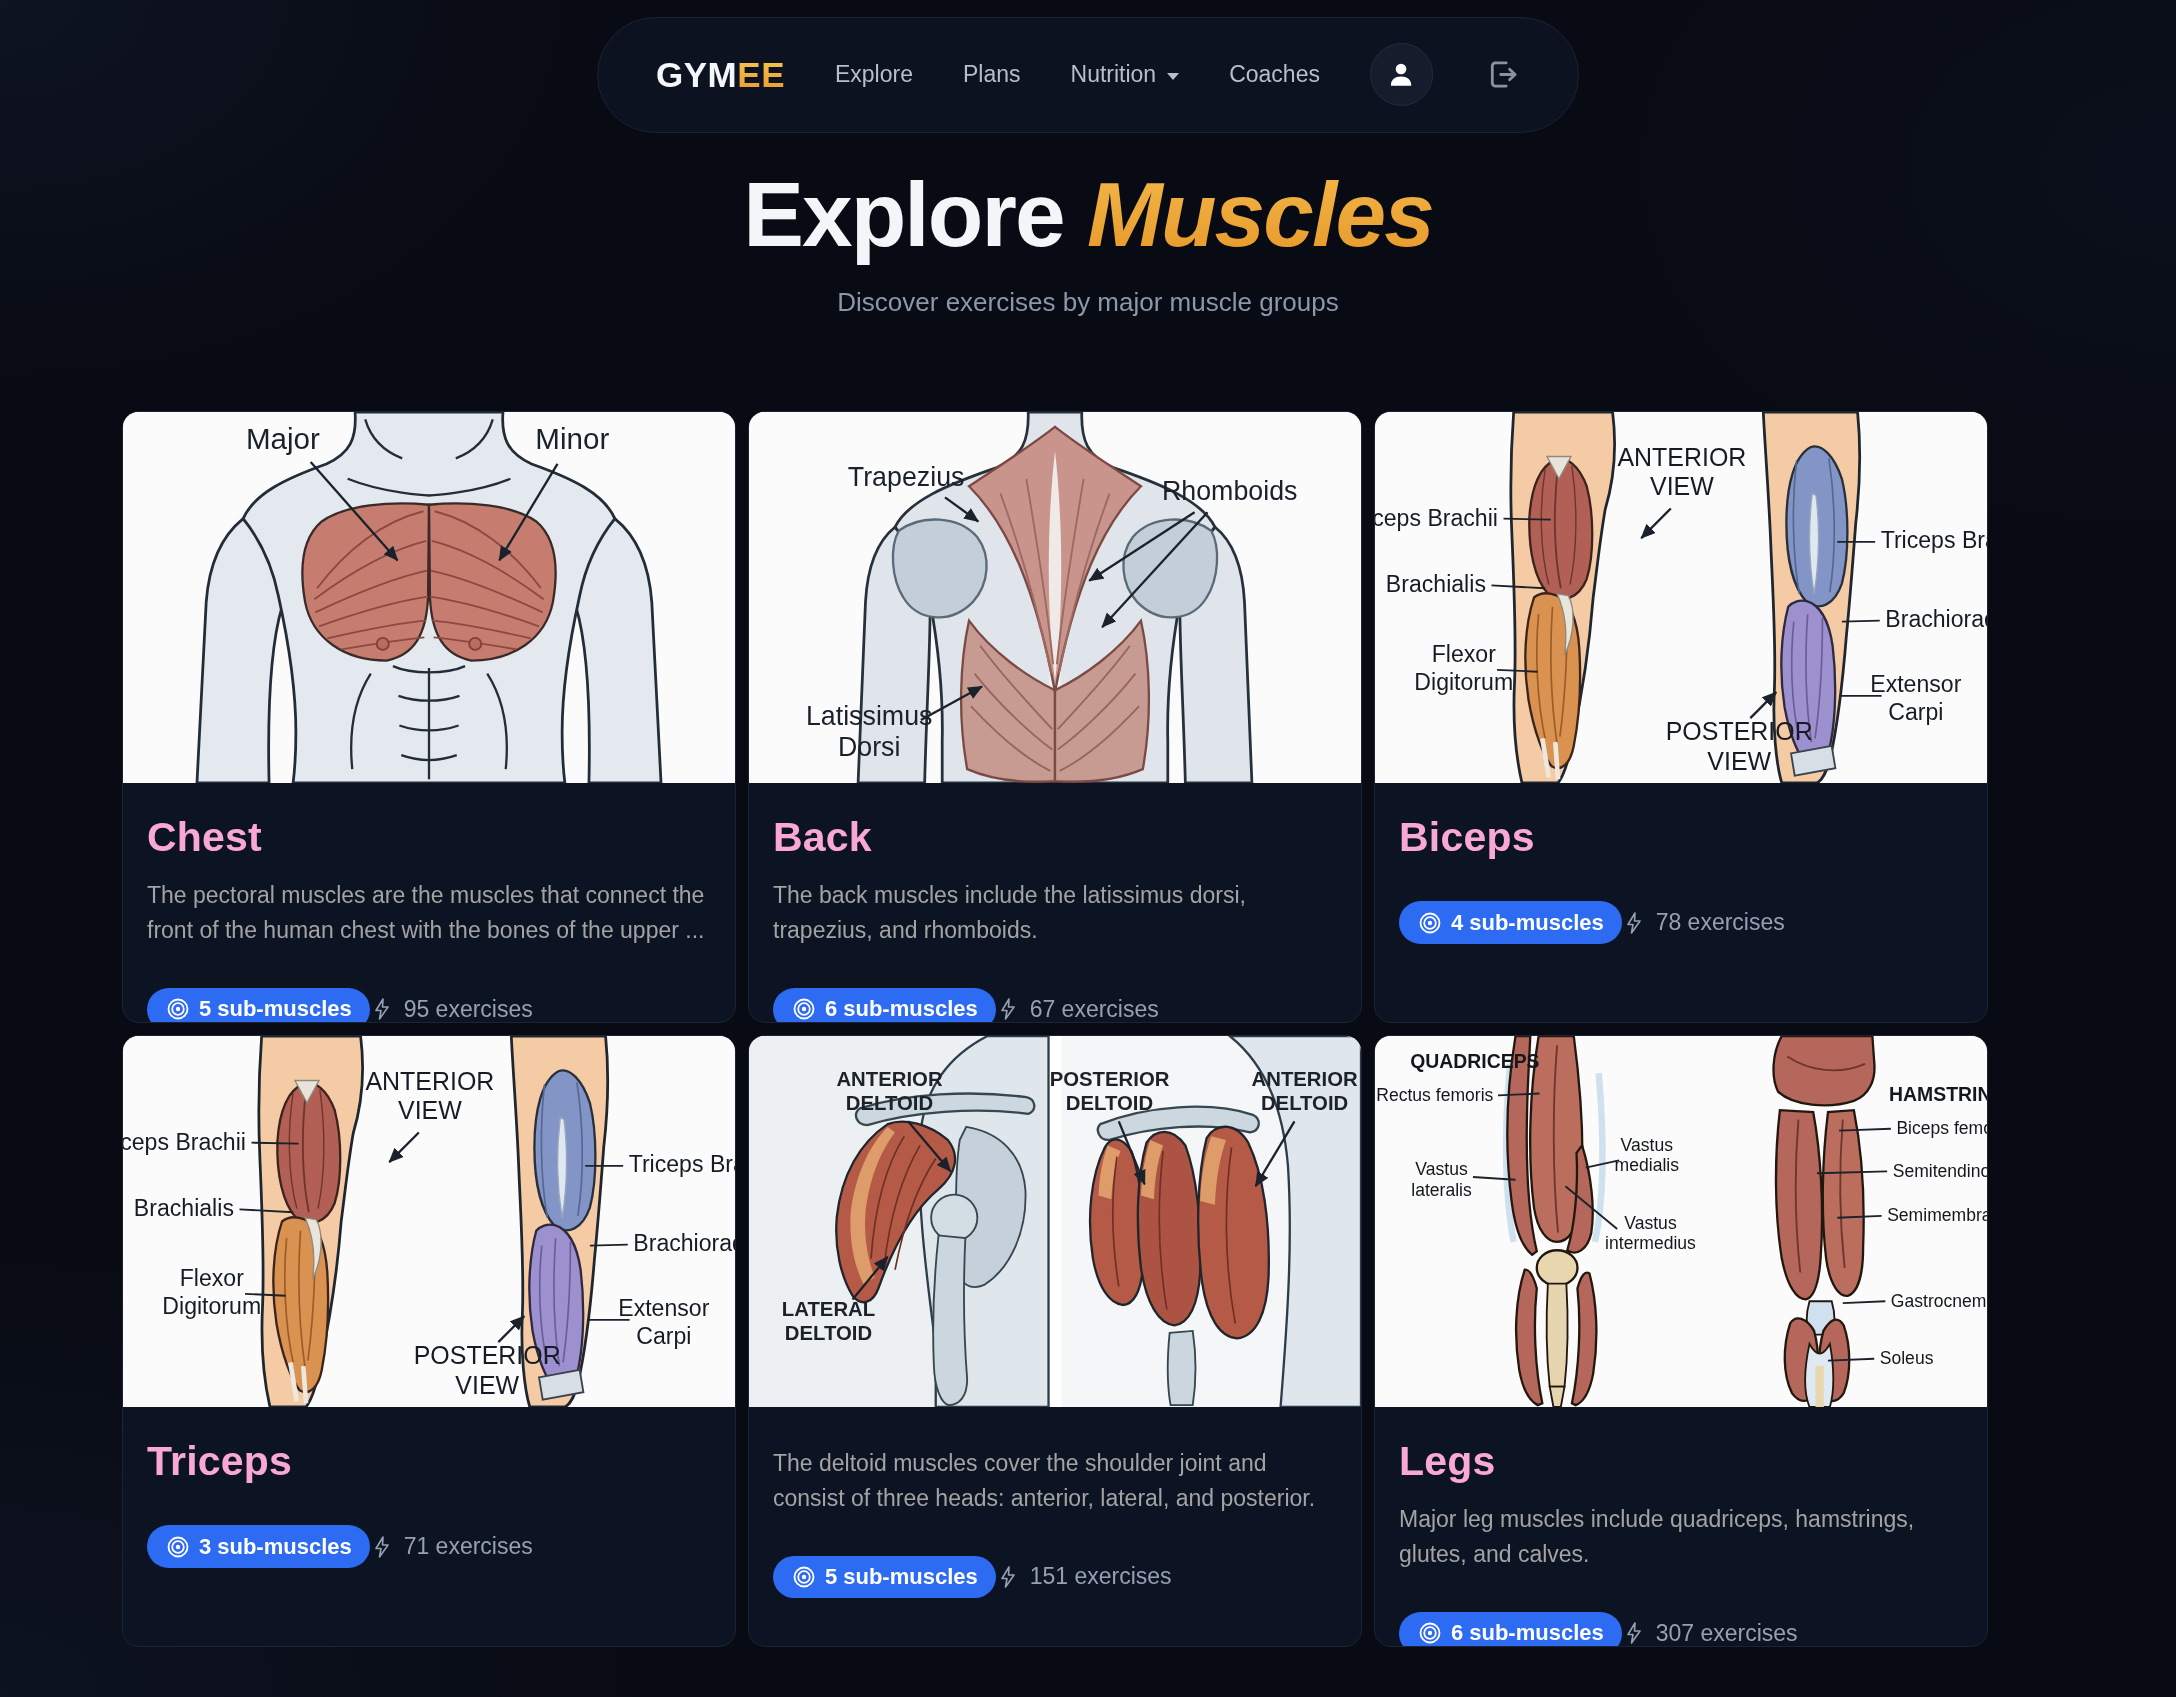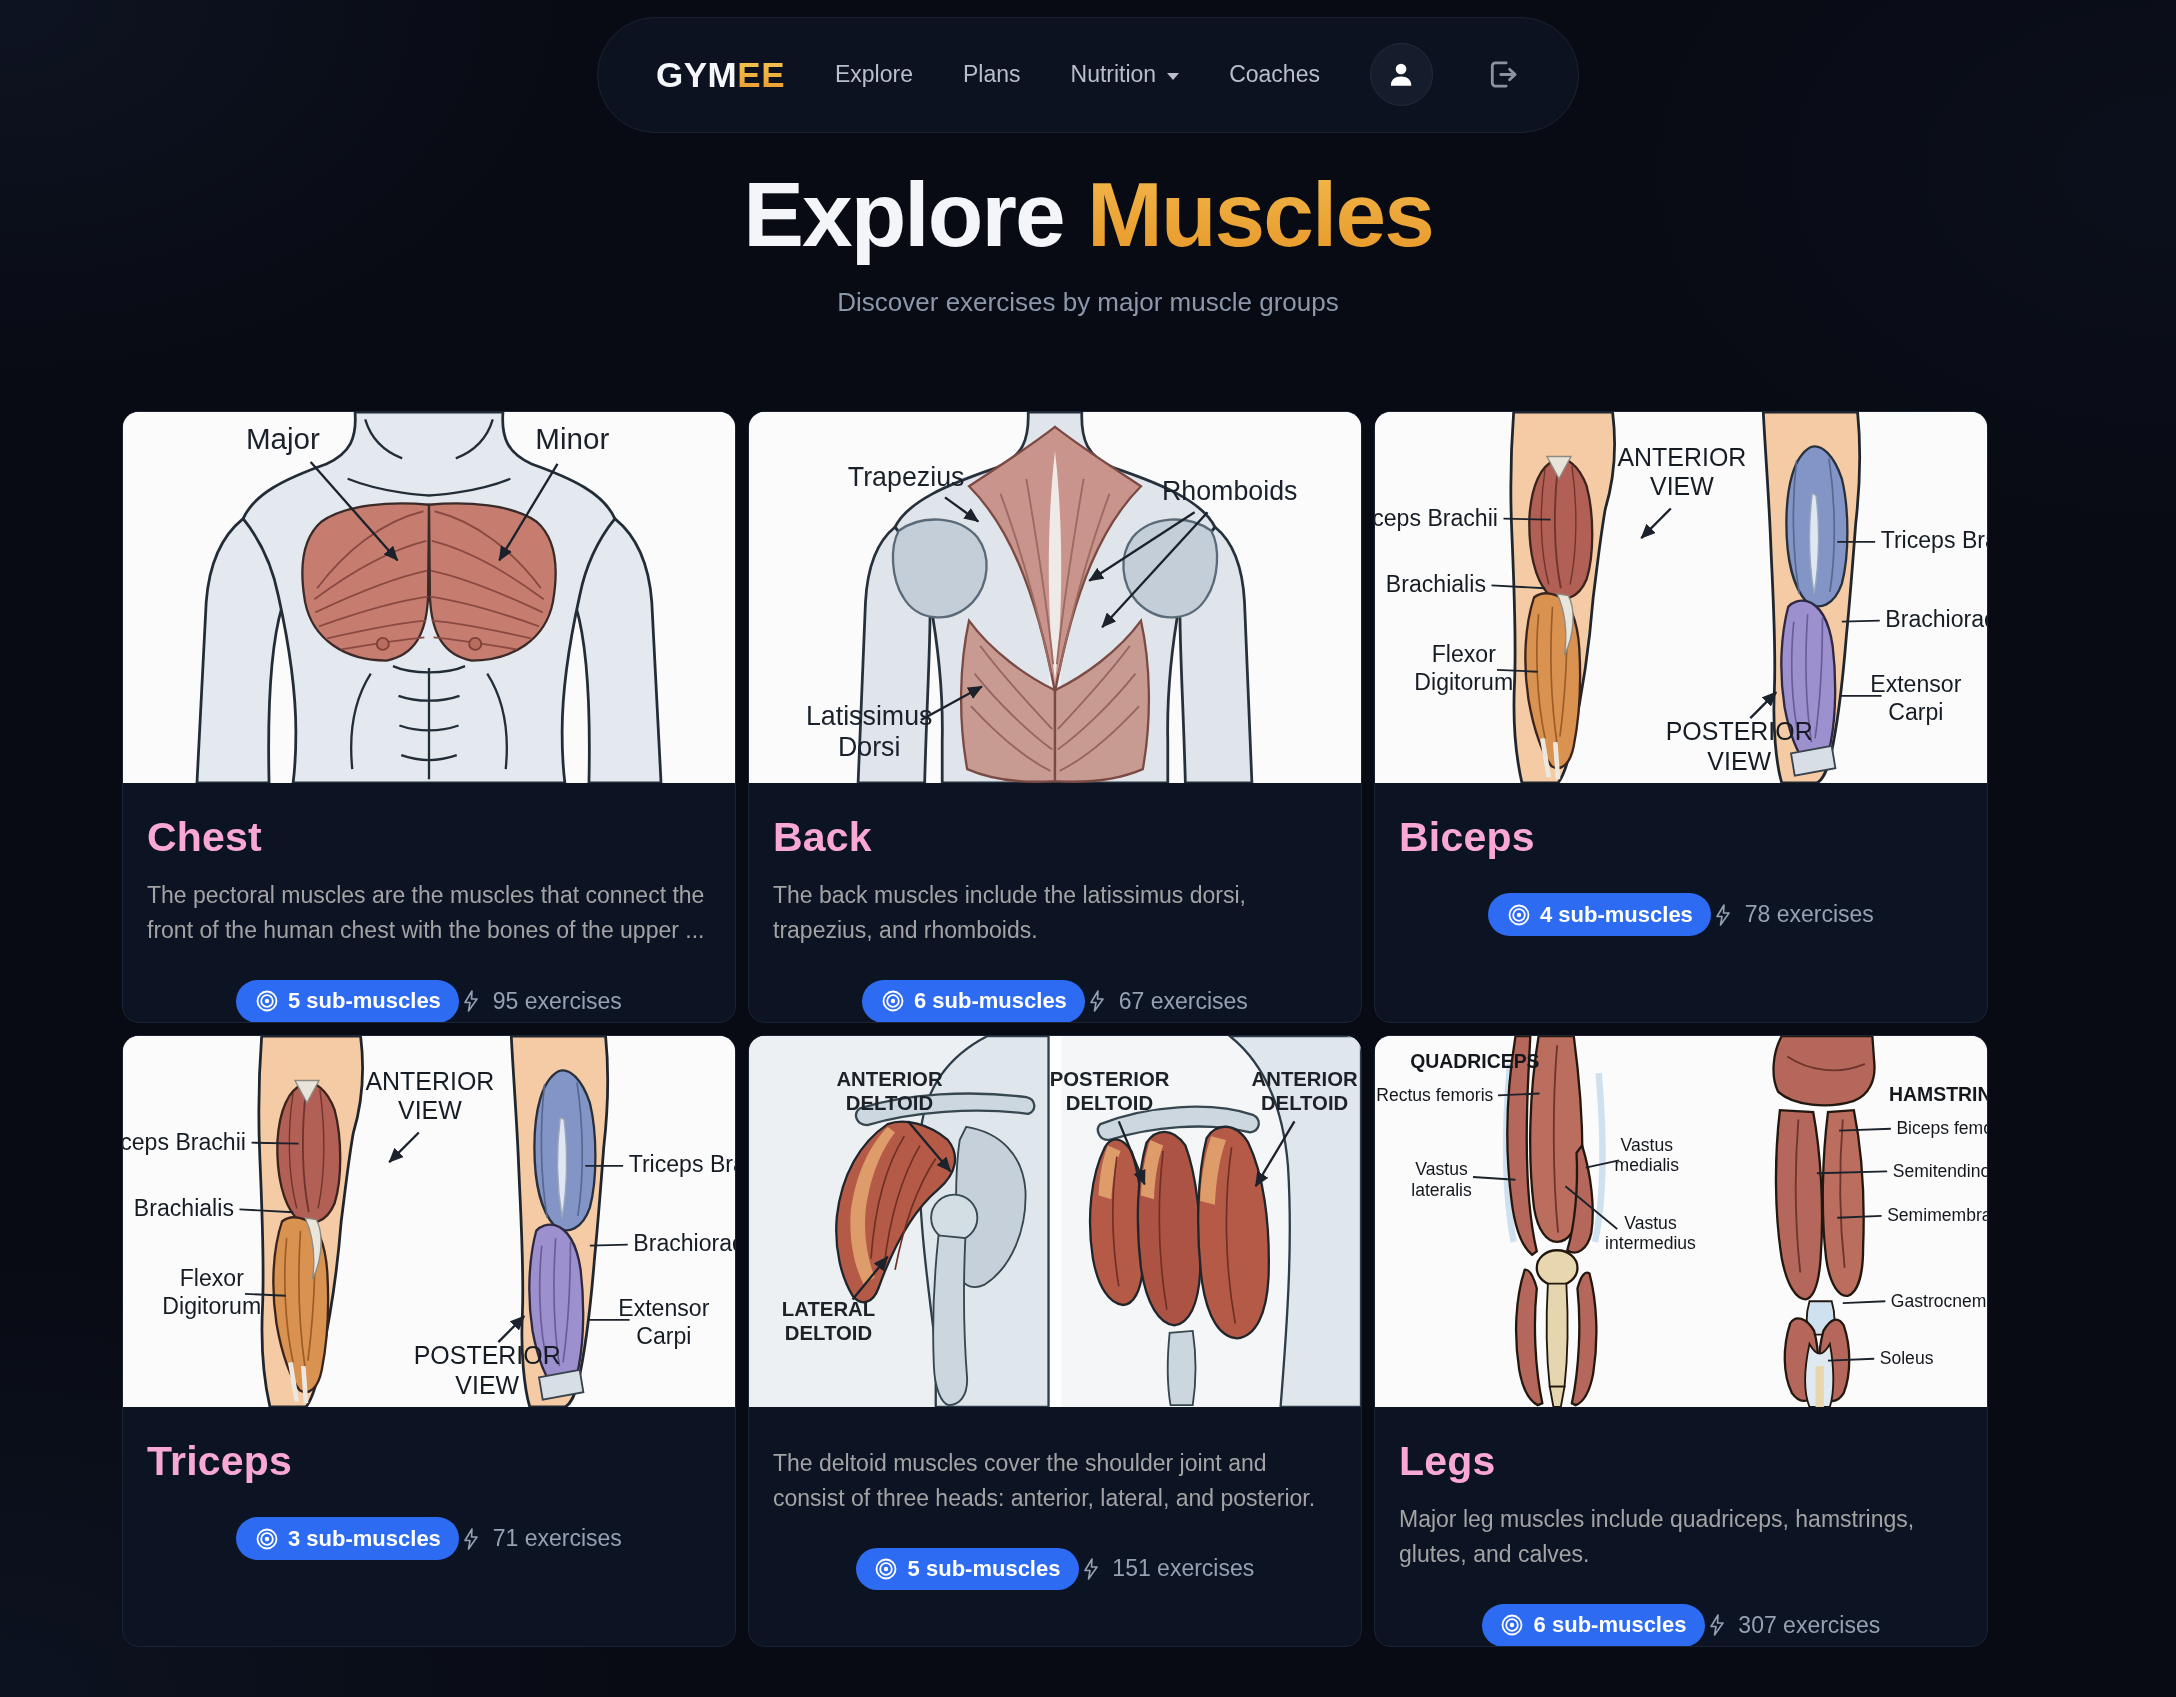--- a/index.html
+++ b/index.html
@@ -24,32 +24,32 @@
   .logo { font-size:35px; font-weight:800; letter-spacing:0.5px; color:#f4f6fa; white-space:nowrap; }
   .logo .gold-text { background:linear-gradient(180deg,#f8c955,#e8992b); -webkit-background-clip:text; background-clip:text; color:transparent; }
   .nav-link { font-size:23px; color:#b7bfcc; text-decoration:none; white-space:nowrap; display:flex; align-items:center; cursor:pointer; }
   .caret { width:0; height:0; border-left:6.5px solid transparent; border-right:6.5px solid transparent; border-top:7.4px solid #b7bfcc; display:inline-block; margin-left:11px; margin-top:3.7px; }
   .avatar-btn { width:63px; height:63px; border-radius:50%; background:#151c2c; border:0.9px solid #222b3d; display:flex; align-items:center; justify-content:center; cursor:pointer; }
   .logout-btn { background:none; border:none; display:flex; align-items:center; cursor:pointer; }
 
   
   .hero { position:absolute; top:0; left:0; width:100%; text-align:center; }
   .hero h1 { margin-top:163px; font-size:91px; font-weight:800; letter-spacing:-1.9px; color:#f3f5f9; }
-  .hero h1 .gold-text { background:linear-gradient(180deg,#f3b84a,#e79729); -webkit-background-clip:text; background-clip:text; color:transparent; }
+  .hero h1 .gold-text { background:linear-gradient(180deg,#f3b84a,#e79729); -webkit-background-clip:text; background-clip:text; color:transparent;font-style:italic; }
   .hero .subtitle { margin-top:20.4px; font-size:26px; color:#8b97ab; }
 
   
   .grid { position:absolute; top:411px; left:122px; display:grid; grid-template-columns:repeat(3,614px); column-gap:42px; row-gap:41px;gap:12px; }
   .card { width:614px; height:612px; background:#0c1424; border:0.9px solid #1b2435; border-radius:16.7px; overflow:hidden; display:flex; flex-direction:column; cursor:pointer; }
   .card-img { height:371px; flex:none; background:#fbfbfc; }
   .card-img svg { display:block; width:100%; height:100%; }
   .card-body { padding:22px 24px 0; }
   .card-body h2 { margin-top:9.3px; font-size:41px; font-weight:800; color:#f9a8d4; letter-spacing:0.2px; }
   .desc { margin-top:16.7px; font-size:23px; line-height:35px; color:#a3a3a3; }
-  .meta { margin-top:32px; display:flex; align-items:center; justify-content:center; }
+  .meta { margin-top:40px; display:flex; align-items:center; justify-content:flex-start; }
   .badge { display:inline-flex; align-items:center; gap:9.3px; background:#2d6bf2; color:#fff; font-size:22px; font-weight:700; padding:8.3px 18.6px; border-radius:927px; }
   .exercises { display:inline-flex; align-items:center; gap:9.3px; font-size:23px; color:#96a0b2; }
 
   
   svg text { font-family:"Liberation Sans","DejaVu Sans",sans-serif; }
   .alab   { font-size:32px; fill:#1a212b; font-weight:500; }
   .alab-m { font-size:29px; fill:#1a212b; font-weight:500; }
   .alab-s { font-size:25px; fill:#161c24; }
   .alab-v { font-size:27px; fill:#161c24; font-weight:500; }
   .alab-c { font-size:22px; fill:#1c2228; font-weight:700; }

